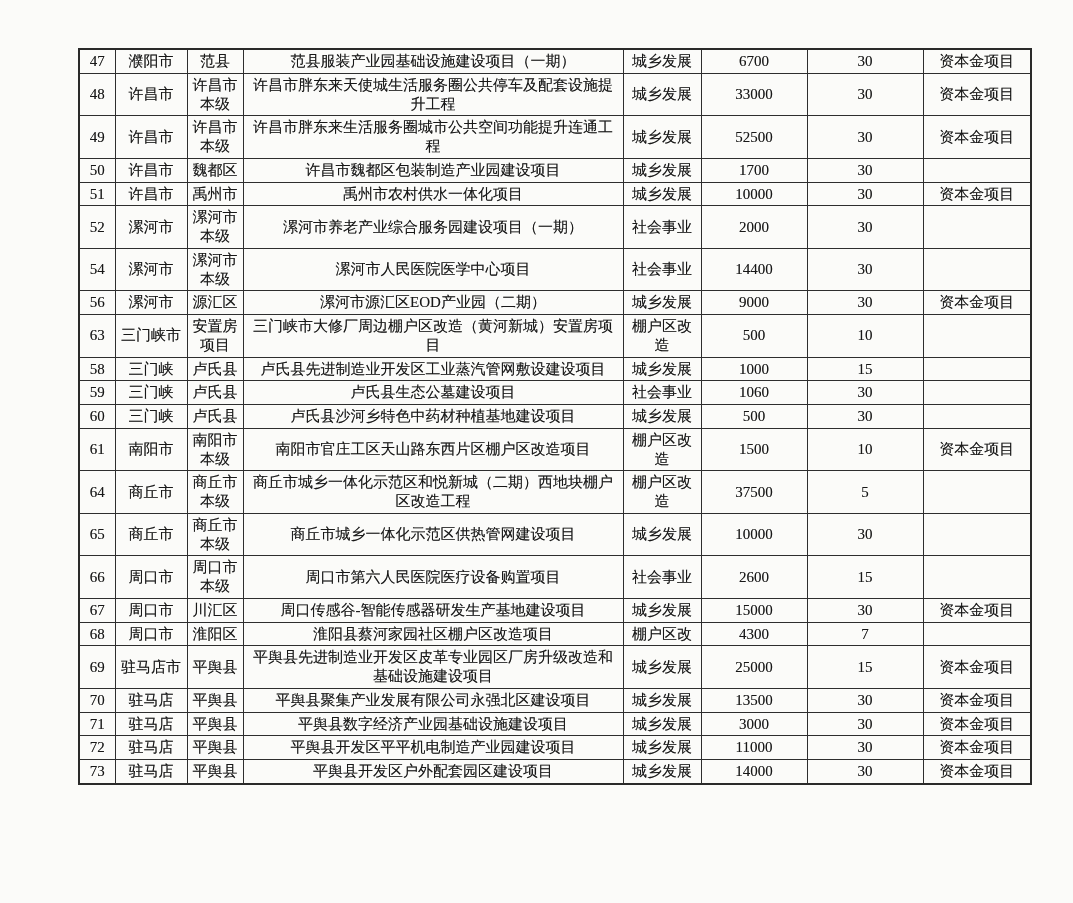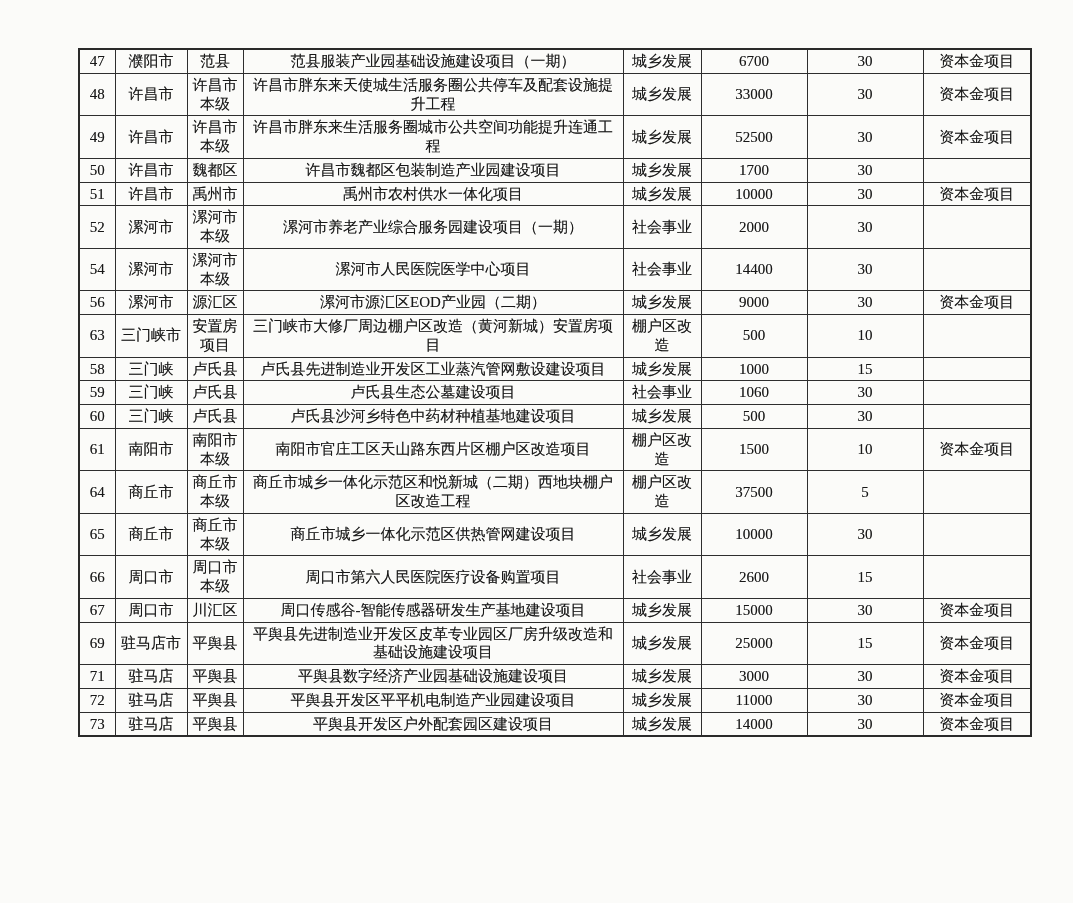--- a/index.html
+++ b/index.html
@@ -229,27 +229,47 @@
           <td class="col-no">67</td>
           <td class="col-city">周口市</td>
           <td class="col-district">川汇区</td>
           <td class="col-project">周口传感谷-智能传感器研发生产基地建设项目</td>
           <td class="col-category">城乡发展</td>
           <td class="col-amount">15000</td>
           <td class="col-term">30</td>
           <td class="col-note">资本金项目</td>
         </tr>
         <tr>
+          <td class="col-no">68</td>
+          <td class="col-city">周口市</td>
+          <td class="col-district">淮阳区</td>
+          <td class="col-project">淮阳县蔡河家园社区棚户区改造项目</td>
+          <td class="col-category">棚户区改</td>
+          <td class="col-amount">4300</td>
+          <td class="col-term">7</td>
+          <td class="col-note"></td>
+        </tr>
+        <tr>
           <td class="col-no">69</td>
           <td class="col-city">驻马店市</td>
           <td class="col-district">平舆县</td>
           <td class="col-project">平舆县先进制造业开发区皮革专业园区厂房升级改造和基础设施建设项目</td>
           <td class="col-category">城乡发展</td>
           <td class="col-amount">25000</td>
           <td class="col-term">15</td>
+          <td class="col-note">资本金项目</td>
+        </tr>
+        <tr>
+          <td class="col-no">70</td>
+          <td class="col-city">驻马店</td>
+          <td class="col-district">平舆县</td>
+          <td class="col-project">平舆县聚集产业发展有限公司永强北区建设项目</td>
+          <td class="col-category">城乡发展</td>
+          <td class="col-amount">13500</td>
+          <td class="col-term">30</td>
           <td class="col-note">资本金项目</td>
         </tr>
         <tr>
           <td class="col-no">71</td>
           <td class="col-city">驻马店</td>
           <td class="col-district">平舆县</td>
           <td class="col-project">平舆县数字经济产业园基础设施建设项目</td>
           <td class="col-category">城乡发展</td>
           <td class="col-amount">3000</td>
           <td class="col-term">30</td>

